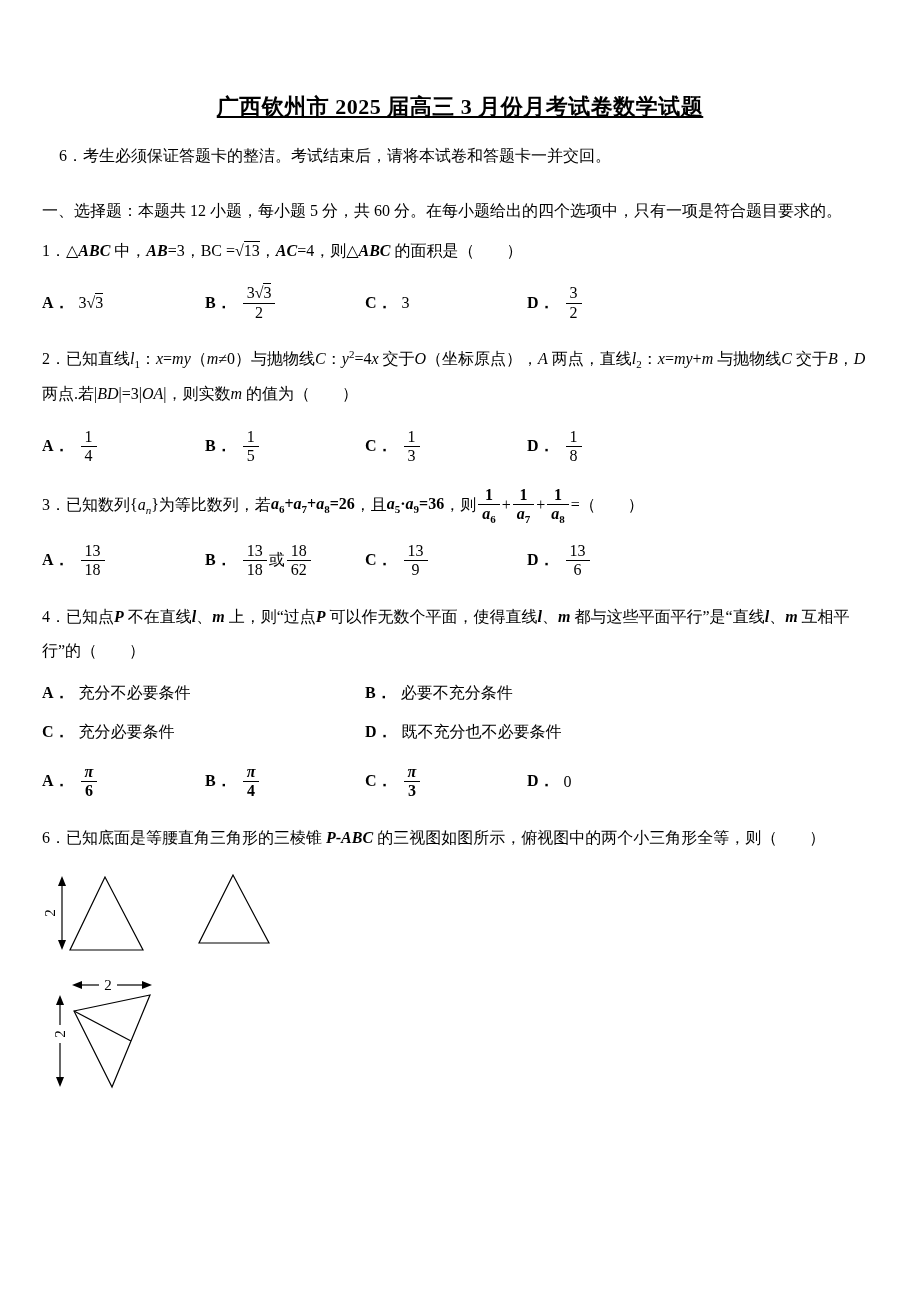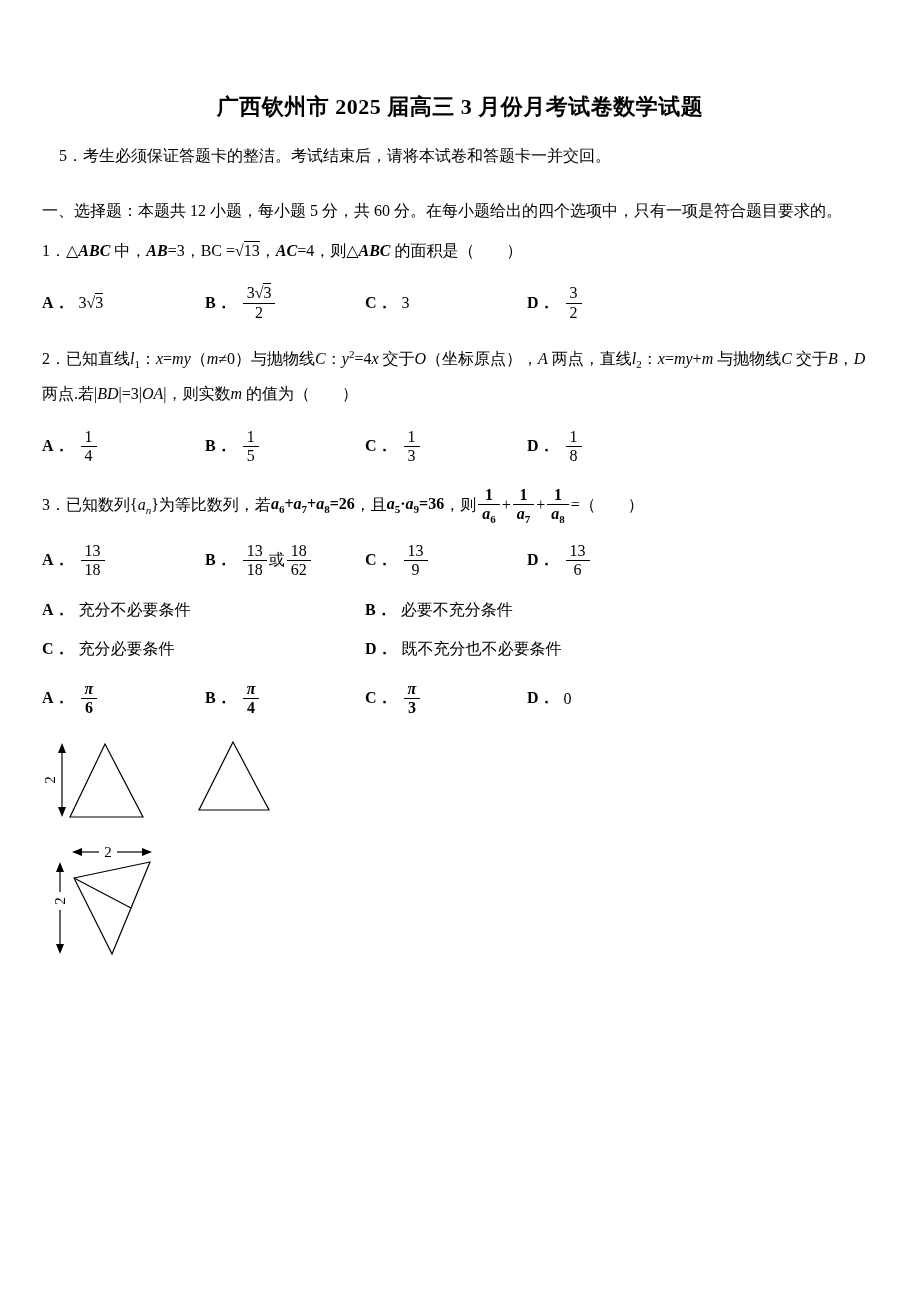--- a/index.html
+++ b/index.html
@@ -3,21 +3,21 @@
 <meta charset="utf-8">
 <style>
   * { margin:0; padding:0; box-sizing:border-box; }
   html, body { background:#fff; }
   body { width:920px; margin:0 auto; }
   .page {
     width:920px; min-height:1302px; background:#fff; color:#000;
     font-family:"Liberation Serif","DejaVu Serif",serif;
     font-size:16px; padding:92px 42px 30px 42px;
   }
-  .title { text-align:center; font-size:22px; font-weight:bold; letter-spacing:0.5px; margin-bottom:20px; }
+  .title { text-align:center; font-size:22px; font-weight:bold; letter-spacing:0.5px; margin-bottom:20px;text-decoration:underline; }
   .notice p { line-height:1.7; }
   .notice-head { font-weight:bold; }
   .n-indent { padding-left:17px; }
   .n-hang { padding-left:34px; text-indent:-34px; }
   .section-head { margin-top:28px; margin-bottom:4px; line-height:1.8; }
   .question { margin-bottom:10px; }
   .stem { line-height:2.15; margin-top:8px; }
   .opts { display:grid; grid-template-columns:163px 160px 162px 1fr; align-items:center; margin:12px 0 16px; min-height:46px; }
   .opts2 { display:grid; grid-template-columns:323px 1fr; row-gap:18px; align-items:center; margin:14px 0 16px; }
   .opt { display:flex; align-items:center; }
@@ -35,21 +35,21 @@
   svg text { font-size:15px; font-family:"Liberation Serif","DejaVu Serif",serif; fill:#000; }
 </style>
 </head>
 <body>
 
 <div class="page">
 
   <h1 class="title">广西钦州市 2025 届高三 3 月份月考试卷数学试题</h1>
 
   <div class="notice">
-    <p class="n-indent">5．考生必须保证答题卡的整洁。考试结束后，请将本试卷和答题卡一并交回。</p>
+    <p class="n-indent">6．考生必须保证答题卡的整洁。考试结束后，请将本试卷和答题卡一并交回。</p>
   </div>
 
   <p class="section-head">一、选择题：本题共 12 小题，每小题 5 分，共 60 分。在每小题给出的四个选项中，只有一项是符合题目要求的。</p>
 
   <div class="question">
     <p class="stem">1．△<b><i>ABC</i></b> 中，<b><i>AB</i></b>=3，BC =<span class="sq">√<span class="rd">13</span></span>，<b><i>AC</i></b>=4，则△<b><i>ABC</i></b> 的面积是（　　）</p>
     <div class="opts">
       <span class="opt">
           <span class="opt-label">A．</span>
           <span class="opt-value">3<span class="sq">√<span class="rd">3</span></span></span>
@@ -149,20 +149,21 @@
           <span class="opt-label">D．</span>
           <span class="opt-value"><span class="frac">
               <span class="fn">13</span>
               <span class="fd">6</span>
             </span></span>
         </span>
     </div>
   </div>
 
   <div class="question">
+    <p class="stem">4．已知点<b><i>P</i></b> 不在直线<b><i>l</i></b>、<b><i>m</i></b> 上，则“过点<b><i>P</i></b> 可以作无数个平面，使得直线<b><i>l</i></b>、<b><i>m</i></b> 都与这些平面平行”是“直线<b><i>l</i></b>、<b><i>m</i></b> 互相平行”的（　　）</p>
     <div class="opts2">
       <span class="opt">
           <span class="opt-label">A．</span>
           <span class="opt-value">充分不必要条件</span>
         </span>
       <span class="opt">
           <span class="opt-label">B．</span>
           <span class="opt-value">必要不充分条件</span>
         </span>
       <span class="opt">
@@ -200,20 +201,21 @@
             </span></span>
         </span>
       <span class="opt">
           <span class="opt-label">D．</span>
           <span class="opt-value">0</span>
         </span>
     </div>
   </div>
 
   <div class="question">
+    <p class="stem">6．已知底面是等腰直角三角形的三棱锥 <b><i>P</i>-<i>ABC</i></b> 的三视图如图所示，俯视图中的两个小三角形全等，则（　　）</p>
 
     <div class="figures">
 
       <svg class="fig" width="260" height="86" viewBox="0 0 260 86">
         <g stroke="#000" stroke-width="1.2" fill="none">
           <line x1="20" y1="12" x2="20" y2="72"></line>
           <polygon points="20,5 16,15 24,15" fill="#000" stroke="none"></polygon>
           <polygon points="20,79 16,69 24,69" fill="#000" stroke="none"></polygon>
           <polygon points="63,6 28,79 101,79"></polygon>
           <polygon points="191,4 157,72 227,72"></polygon>

